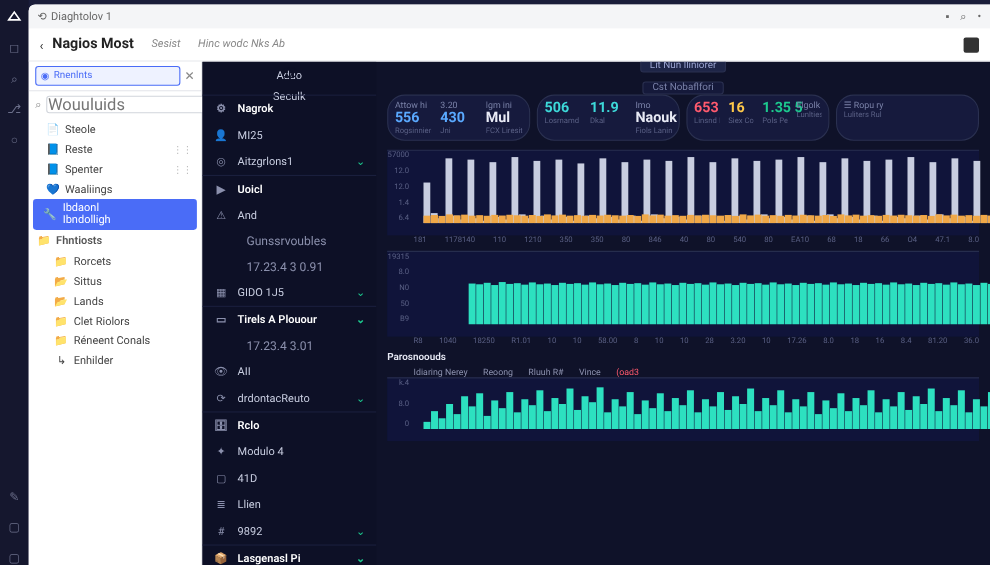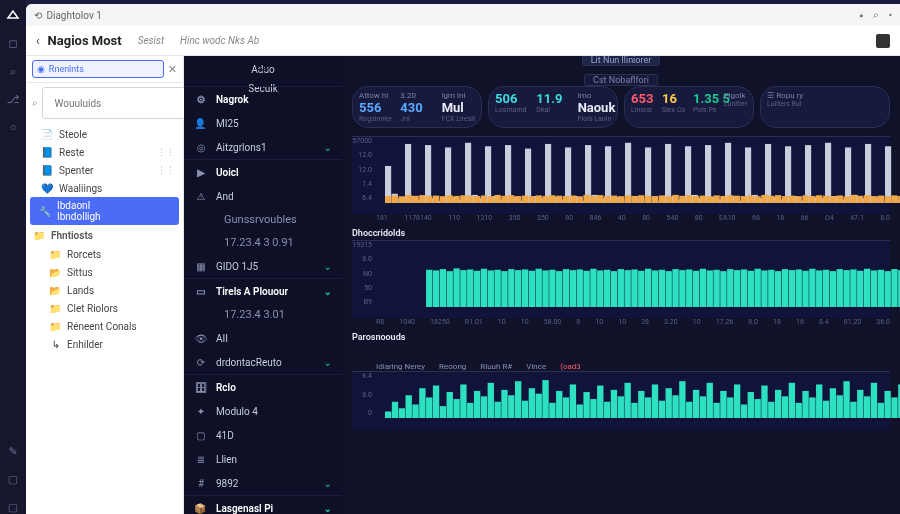--- a/index.html
+++ b/index.html
@@ -16,21 +16,21 @@
 .topbar .back { color:#333; margin-right:8px; cursor:pointer; }
 .topbar .title { font-weight:700; font-size:13px; color:#222; }
 .topbar .crumb { color:#888; font-size:10px; margin-left:16px;font-style:italic; }
 .topbar .sq { margin-left:auto; width:14px; height:14px; background:#333; border-radius:2px; }
 .body { flex:1; display:flex; overflow:hidden; }
 .leftcol { width:158px; background:#fff; border-right:1px solid #e5e7eb; display:flex; flex-direction:column; font-size:10px; }
 .srchrow { display:flex; align-items:center; padding:4px 6px; border-bottom:1px solid #e5e7eb; gap:4px; }
 .srchrow .bx { flex:1; height:18px; border:1px solid #4a6cf7; border-radius:3px; display:flex; align-items:center; padding:0 4px; color:#4a6cf7; font-size:9px; background:#eef2ff; }
 .srchrow .x { color:#888; cursor:pointer; font-size:11px; }
 .srch2 { display:flex; align-items:center; padding:4px 6px; gap:4px; }
-.srch2 input { flex:1; height:32px; border:1px solid #d1d5db; border-radius:3px; padding:0 12px; font-size:10px; }
+.srch2 input { flex:1; height:16px; border:1px solid #d1d5db; border-radius:3px; padding:0 1px; font-size:15px; }
 .tree { flex:1; overflow-y:auto; padding:2px 0; }
 .tree .item { display:flex; align-items:center; padding:3px 8px; gap:5px; color:#444; cursor:pointer; }
 .tree .item.lvl1 { padding-left:16px; }
 .tree .item.lvl2 { padding-left:24px; }
 .tree .item.sel { background:#4a6cf7; color:#fff; border-radius:3px; margin:0 4px; padding-left:10px; }
 .tree .ic { width:12px; height:12px; display:flex; align-items:center; justify-content:center; font-size:10px; }
 .tree .grip { margin-left:auto; color:#bbb; font-size:9px; }
 .tree .hdr { font-weight:600; color:#555; padding:4px 8px; display:flex; align-items:center; gap:5px; }
 .dark { flex:1; background:#0f1229; display:flex; overflow:hidden; }
 .nav2 { width:158px; background:#0d1026; display:flex; flex-direction:column; font-size:10px; color:#c8cde0; }
@@ -59,21 +59,21 @@
 .card .val { font-size:13px; font-weight:700; white-space:nowrap; }
 .card .sub { color:#5a6085; font-size:7px; white-space:nowrap; overflow:hidden; }
 .c-blue{color:#5aa9ff;} .c-cyan{color:#3dd9d9;} .c-green{color:#1cc98e;} .c-red{color:#ff5a6e;} .c-yellow{color:#ffc94a;} .c-white{color:#e8eaf5;}
 .charts { flex:1; padding:0 10px; overflow:hidden; display:flex; flex-direction:column; gap:2px; }
 .chart { display:flex; flex-direction:column; }
 .chart .ttl { font-size:9px; font-weight:600; color:#e8eaf5; margin-bottom:2px; }
 .chart .plot { position:relative; background:#10143a; border-top:1px solid #2a3050; }
 .chart .yax { position:absolute; left:0; top:0; bottom:12px; width:22px; display:flex; flex-direction:column; justify-content:space-between; font-size:7px; color:#5a6085; text-align:right; padding-right:2px; }
 .chart .xax { height:12px; display:flex; justify-content:space-between; padding-left:24px; font-size:7px; color:#5a6085; }
 .chart svg { display:block; width:100%; }
-.legend { display:flex; gap:14px; font-size:8px; color:#8b90ad; padding-left:24px; margin-top:18px; }
+.legend { display:flex; gap:14px; font-size:8px; color:#8b90ad; padding-left:24px; margin-top:2px; }
 .legend .red { color:#ff5a6e; }
 </style>
 </head>
 <body>
 
 <div class="iconbar">
   <div class="ic">
       <svg width="14" height="14" viewBox="0 0 14 14">
         <path d="M2 10 L7 3 L12 10 Z" fill="none" stroke="#fff" stroke-width="1.5"></path>
       </svg>
@@ -534,21 +534,20 @@
                 <span>EA10</span>
                 <span>68</span>
                 <span>18</span>
                 <span>66</span>
                 <span>O4</span>
                 <span>47.1</span>
                 <span>8.0</span>
               </div>
             </div>
             <div class="chart">
-              <div class="ttl">Dhoccridolds</div>
               <div class="plot" style="height: 78px;">
                 <div class="yax">
                   <span>19315</span>
                   <span>8.0</span>
                   <span>N0</span>
                   <span>50</span>
                   <span>B9</span>
                 </div>
                 <svg viewBox="0 0 520 66" style="height: 66px; margin-left: 24px;">
                   <rect x="0" y="66" width="6.342105263157895" height="0" fill="#2de0c0"></rect>

